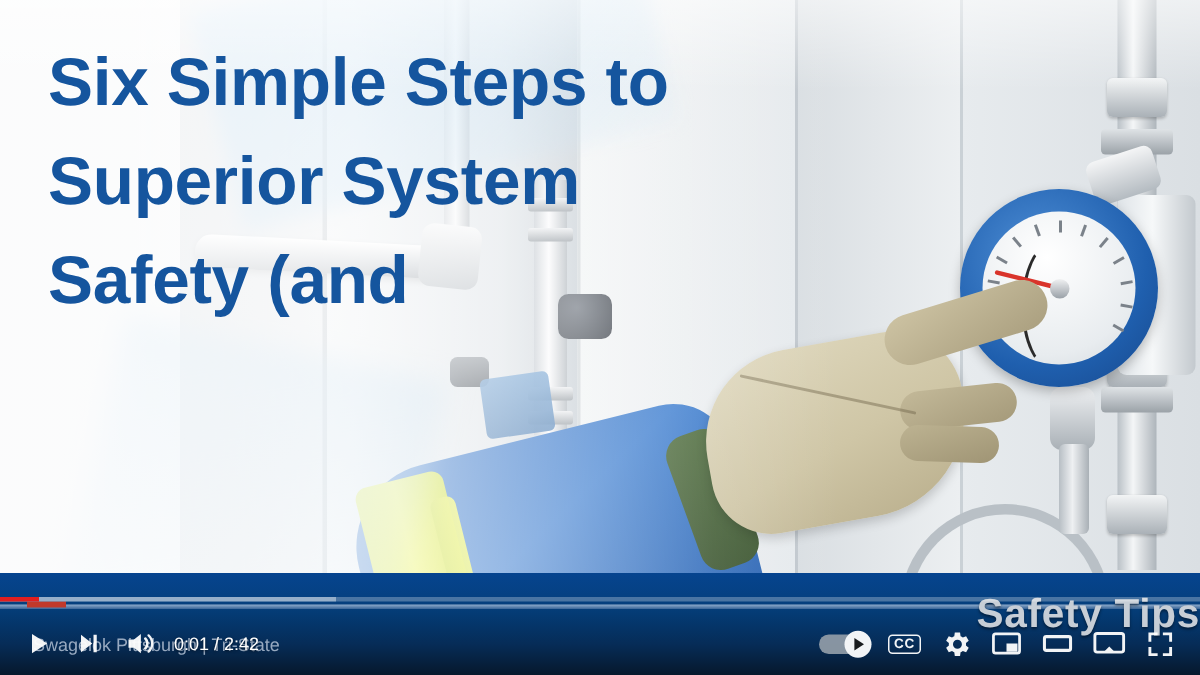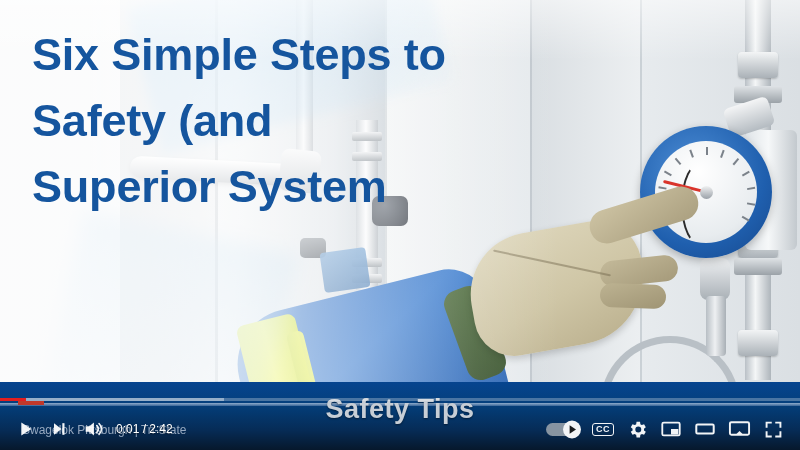--- a/index.html
+++ b/index.html
@@ -222,21 +222,21 @@
   .logo-dash{
     position:absolute;left:0;top:17px;width:26px;height:4px;background:#c0392b;
   }
   .logo-word{
     position:absolute;left:26px;top:-2px;
     font-family:"DejaVu Serif", serif;font-style:italic;font-weight:bold;
     font-size:27px;color:#e8edf3;letter-spacing:-1px;
     text-shadow:0 1px 1px rgba(0,0,0,.35);
   }
   .safety-tips{
-    position:absolute;left:0;right:0;top:12px;text-align:center;
+    position:absolute;left:0;right:0;top:12px;text-align:right;
     font-size:27px;font-weight:bold;color:#c7ced6;letter-spacing:.5px;
     text-shadow:0 1px 2px rgba(0,0,0,.45);
   }
 
   
   .yt{position:absolute;left:0;right:0;bottom:0;height:52px;}
   .progress-track{
     position:absolute;left:0;right:0;top:0;height:3px;background:rgba(255,255,255,.28);
   }
   .progress-load{position:absolute;left:0;top:0;height:3px;width:28%;background:rgba(255,255,255,.42);}
@@ -342,22 +342,22 @@
     <div class="glove-crease"></div>
 
     <div class="sheen"></div>
     <div class="sheen2"></div>
     <div class="wash"></div>
     <div class="wash-top"></div>
   </div>
 
   <div class="title" style="color: rgb(21, 85, 158);">
     <div>Six Simple Steps to</div>
+    <div>Superior System</div>
     <div>Safety (and</div>
-    <div>Superior System</div>
   </div>
 
   <div class="banner">
     <div class="banner-rule"></div>
     <div class="logo">
       <div class="logo-dash" style="background: rgb(192, 57, 43);"></div>
     </div>
     <div class="safety-tips">Safety Tips</div>
   </div>
 

